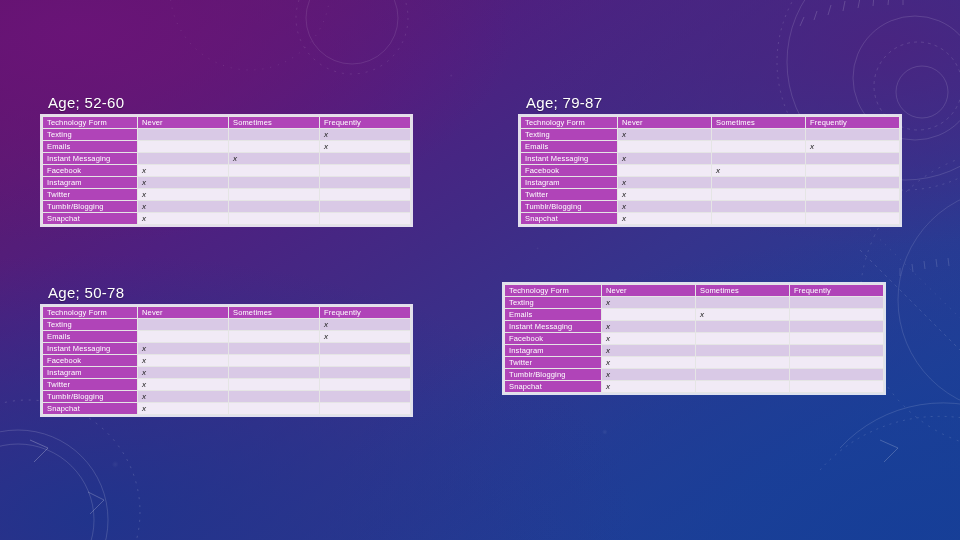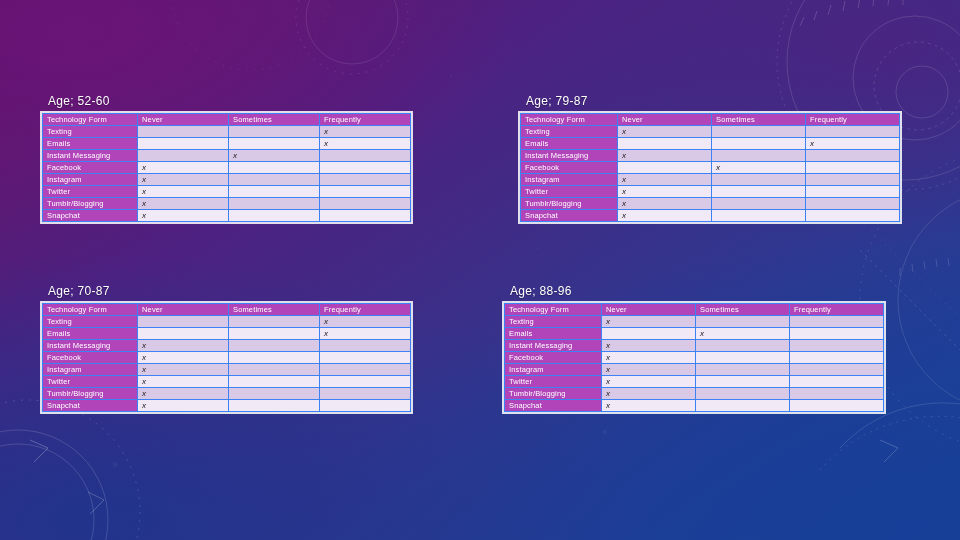--- a/index.html
+++ b/index.html
@@ -55,30 +55,30 @@
     inset: 0;
     pointer-events: none;
   }
 
   
   .block {
     position: absolute;
   }
   .block-title {
     color: #ffffff;
-    font-size: 12px;
+    font-size: 15px;
     font-weight: normal;
     letter-spacing: 0.3px;
     margin: 0 0 5px 6px;
     text-shadow: 0 1px 1px rgba(0,0,0,0.35);
   }
   table.matrix {
     border-collapse: separate;
     border-spacing: 1px;
-    background: #3b82f6;
+    background: #e5e5e5;
     table-layout: fixed;
     box-shadow: 0 0 0 2px rgba(255,255,255,0.85);
   }
   table.matrix th,
   table.matrix td {
     font-size: 7.5px;
     font-weight: normal;
     height: 11px;
     padding: 0 0 0 4px;
     text-align: left;
@@ -296,21 +296,21 @@
           <th class="rowhead">Snapchat</th>
           <td><span class="mark">x</span></td>
           <td></td>
           <td></td>
         </tr>
       </tbody>
   </table>
 </div>
 
 <div class="block" style="left:42px; top:284px;">
-  <div class="block-title">Age; 70-87</div>
+  <div class="block-title">Age; 50-78</div>
   <table class="matrix" style="width:365px;">
     <colgroup>
       <col style="width:94px">
         <col style="width:90px">
       <col style="width:90px">
         <col style="width:90px">
     </colgroup>
     <thead>
       <tr>
         <th>Technology Form</th>
@@ -366,21 +366,20 @@
           <th class="rowhead">Snapchat</th>
           <td><span class="mark">x</span></td>
           <td></td>
           <td></td>
         </tr>
       </tbody>
   </table>
 </div>
 
 <div class="block" style="left:504px; top:284px;">
-  <div class="block-title">Age; 88-96</div>
   <table class="matrix" style="width:375px;">
     <colgroup>
       <col style="width:96px">
         <col style="width:93px">
       <col style="width:93px">
         <col style="width:93px">
     </colgroup>
     <thead>
       <tr>
         <th>Technology Form</th>

